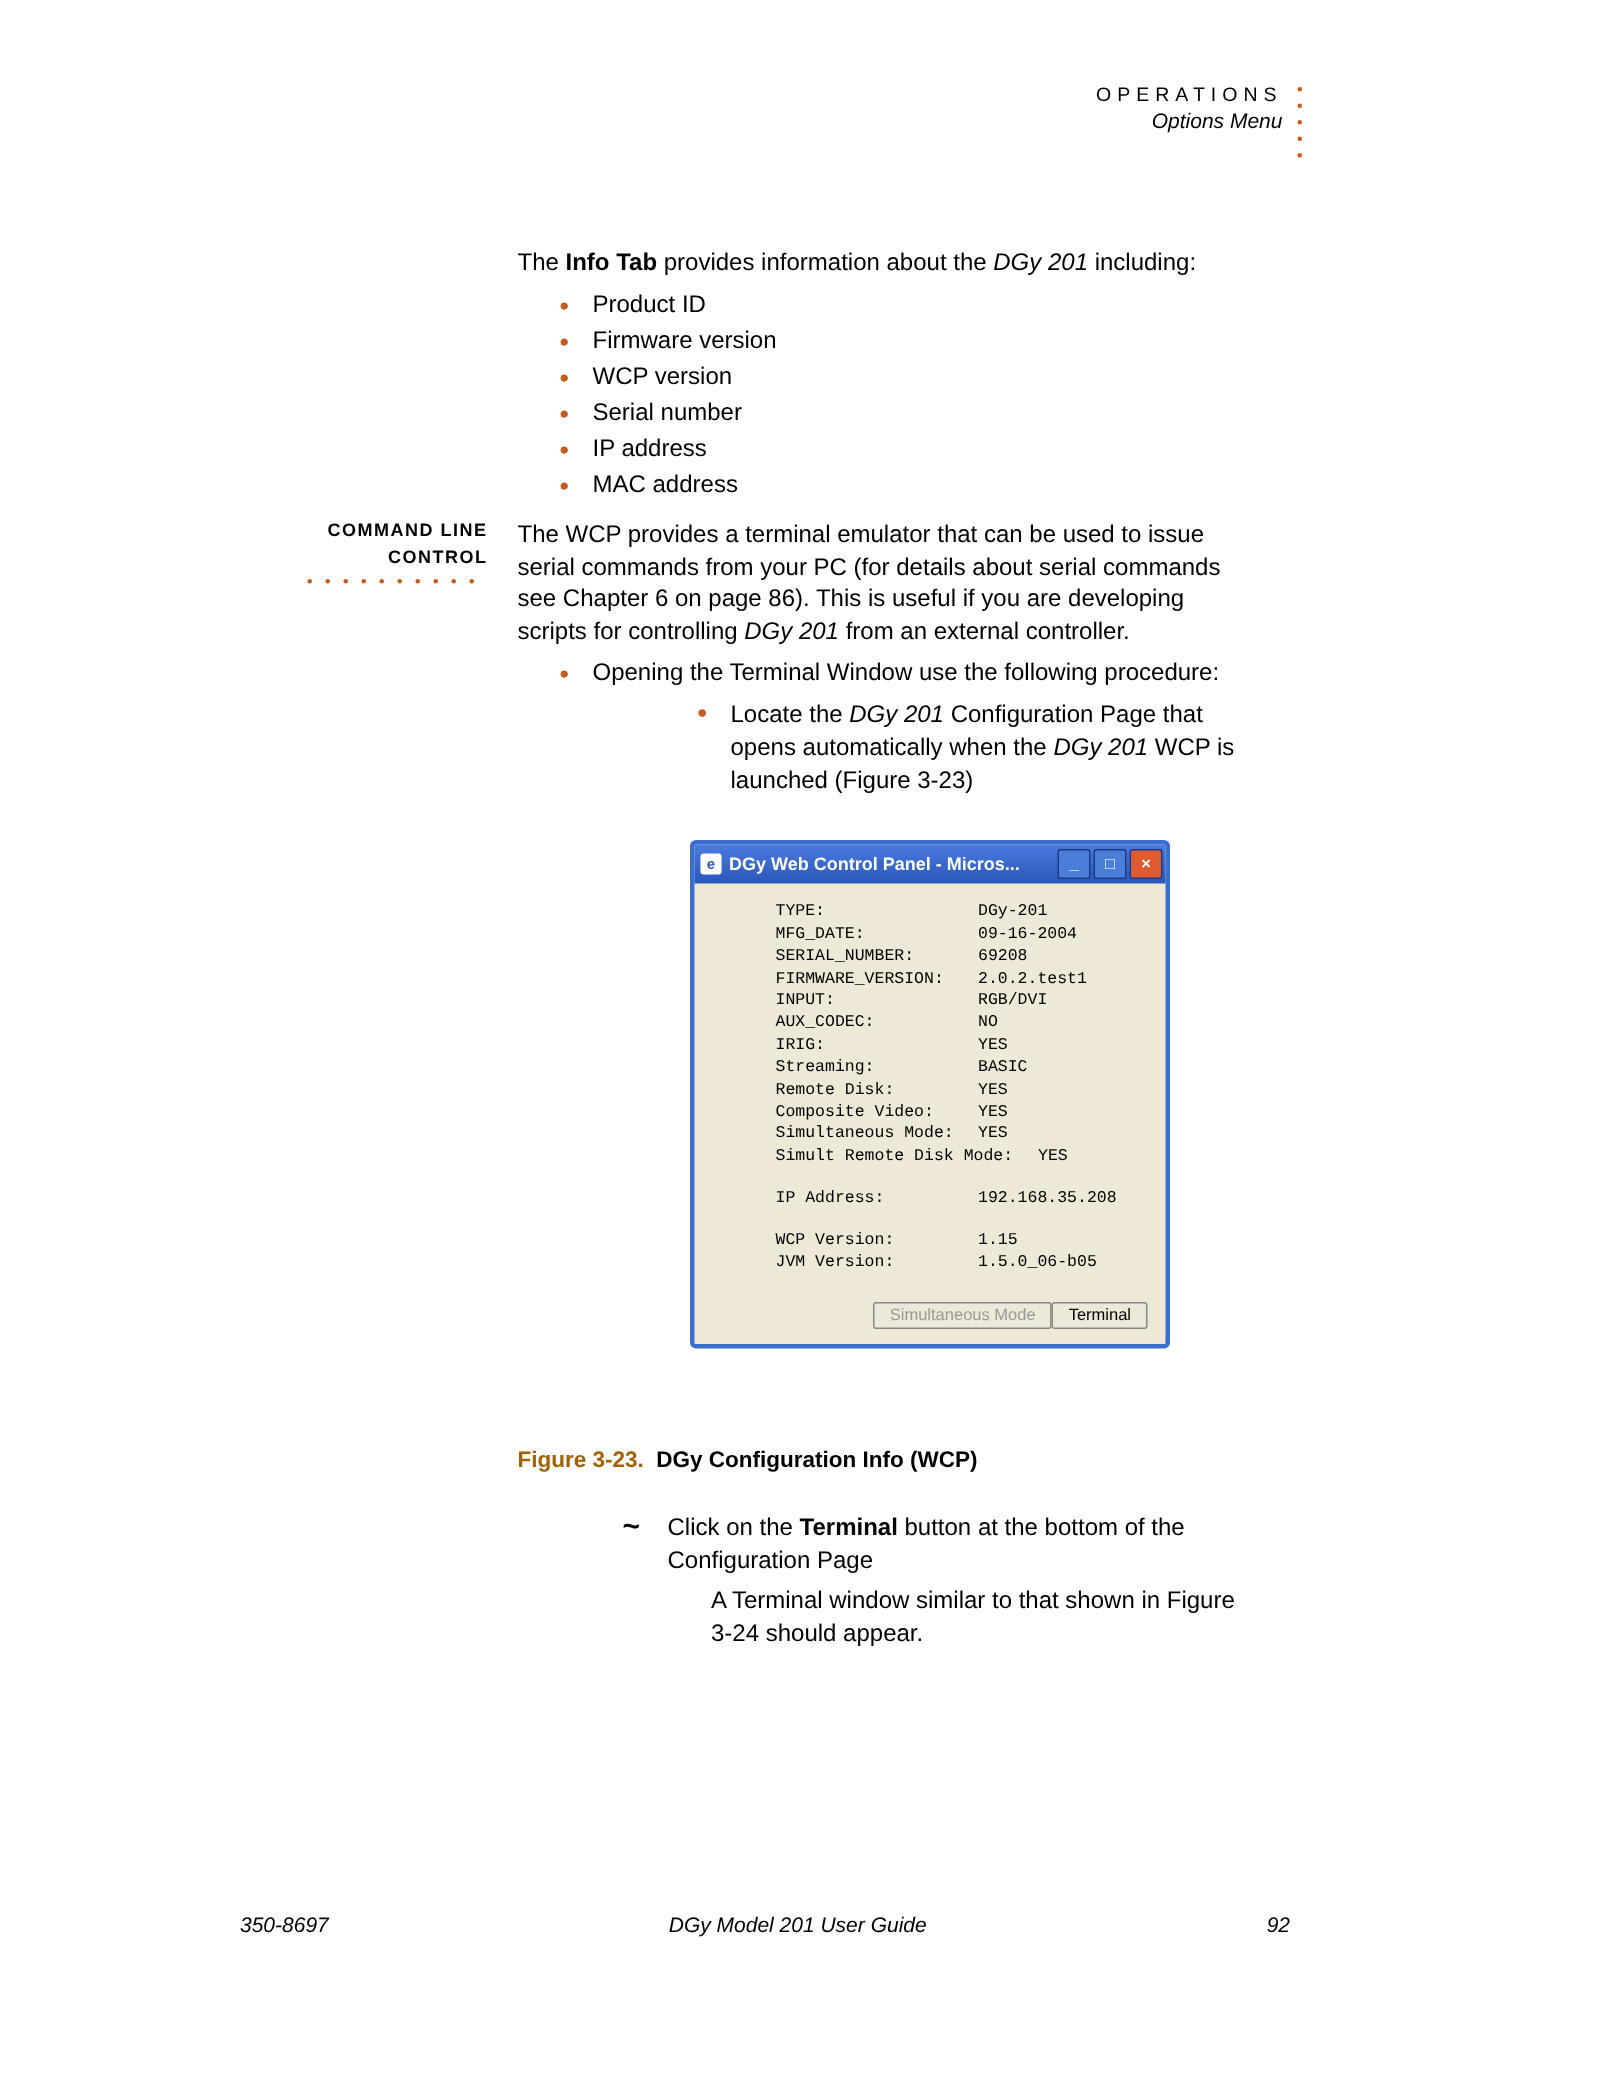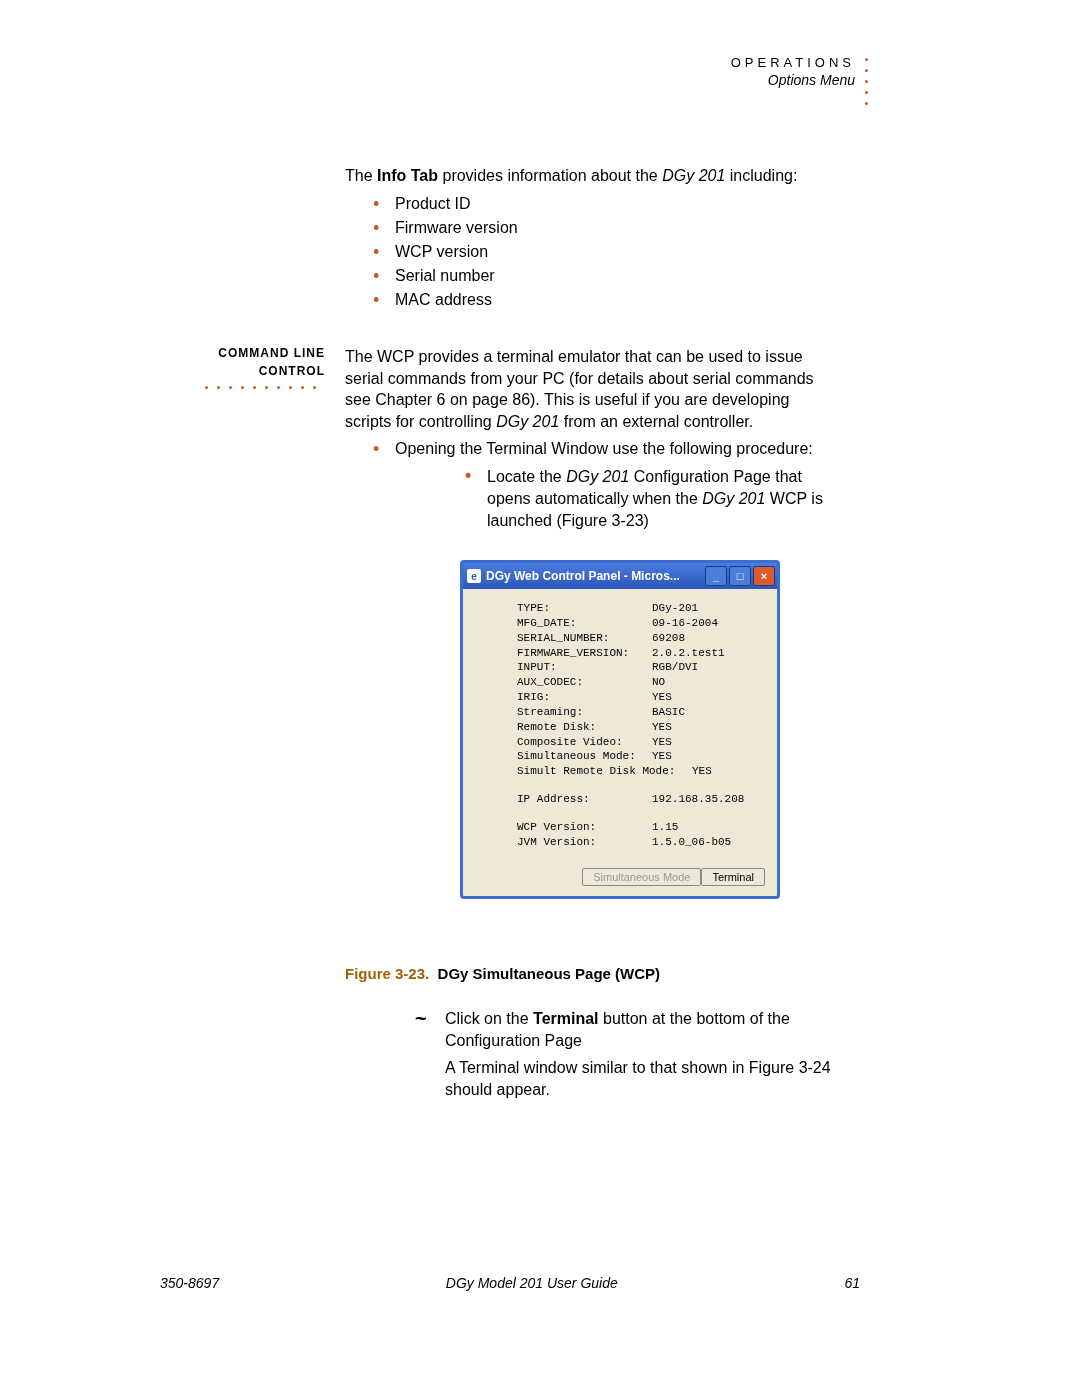--- a/index.html
+++ b/index.html
@@ -123,20 +123,21 @@
     position: absolute;
     left: 0;
     font-size: 20px;
     font-weight: bold;
     top: -3px;
   }
   .sub-sub {
     padding-left: 30px;
     margin-top: 6px;
     line-height: 1.35;
+    margin-left: 29px;
   }
   
   .window {
     position: absolute;
     left: 460px;
     top: 560px;
     width: 320px;
     border: 3px solid #3a6ecf;
     border-radius: 4px;
     background: #eee8d6;
@@ -247,20 +248,21 @@
 
   <div class="main">
     <p class="para">
       <span>The </span><span class="bold">Info Tab</span><span> provides information about the </span><span class="italic">DGy 201</span><span> including:</span>
     </p>
     <ul class="bullets">
       <li>Product ID</li>
       <li>Firmware version</li>
       <li>WCP version</li>
       <li>Serial number</li>
+      <li>IP address</li>
       <li>MAC address</li>
     </ul>
   </div>
 
   <div class="sidebar-label">
     <div>COMMAND LINE</div>
     <div class="sl2">CONTROL</div>
   </div>
   <div class="sidebar-dots">
     <div class="dot"></div>
@@ -365,31 +367,31 @@
           <span class="win-val">1.5.0_06-b05</span>
         </div>
     </div>
     <div class="win-footer">
       <div class="win-btn disabled">Simultaneous Mode</div>
       <div class="win-btn">Terminal</div>
     </div>
   </div>
 
   <div class="figure-caption">
-    <span class="fig-num">Figure 3-23.</span>&nbsp;&nbsp;<span>DGy Simultaneous Page (WCP)</span>
+    <span class="fig-num">Figure 3-23.</span>&nbsp;&nbsp;<span>DGy Configuration Info (WCP)</span>
   </div>
 
   <div class="after-fig">
     <ul class="sub-list" style="margin-left:0">
       <li>
         <span>Click on the </span><span class="bold">Terminal</span><span> button at the bottom of the Configuration Page</span>
         <div class="sub-sub" style="padding-left:0;">A Terminal window similar to that shown in Figure 3-24 should appear.</div>
       </li>
     </ul>
   </div>
 
   <div class="footer">
     <span>350-8697</span>
     <span>DGy Model 201 User Guide</span>
-    <span>61</span>
+    <span>92</span>
   </div>
 
 </div>
 
 </body></html>

